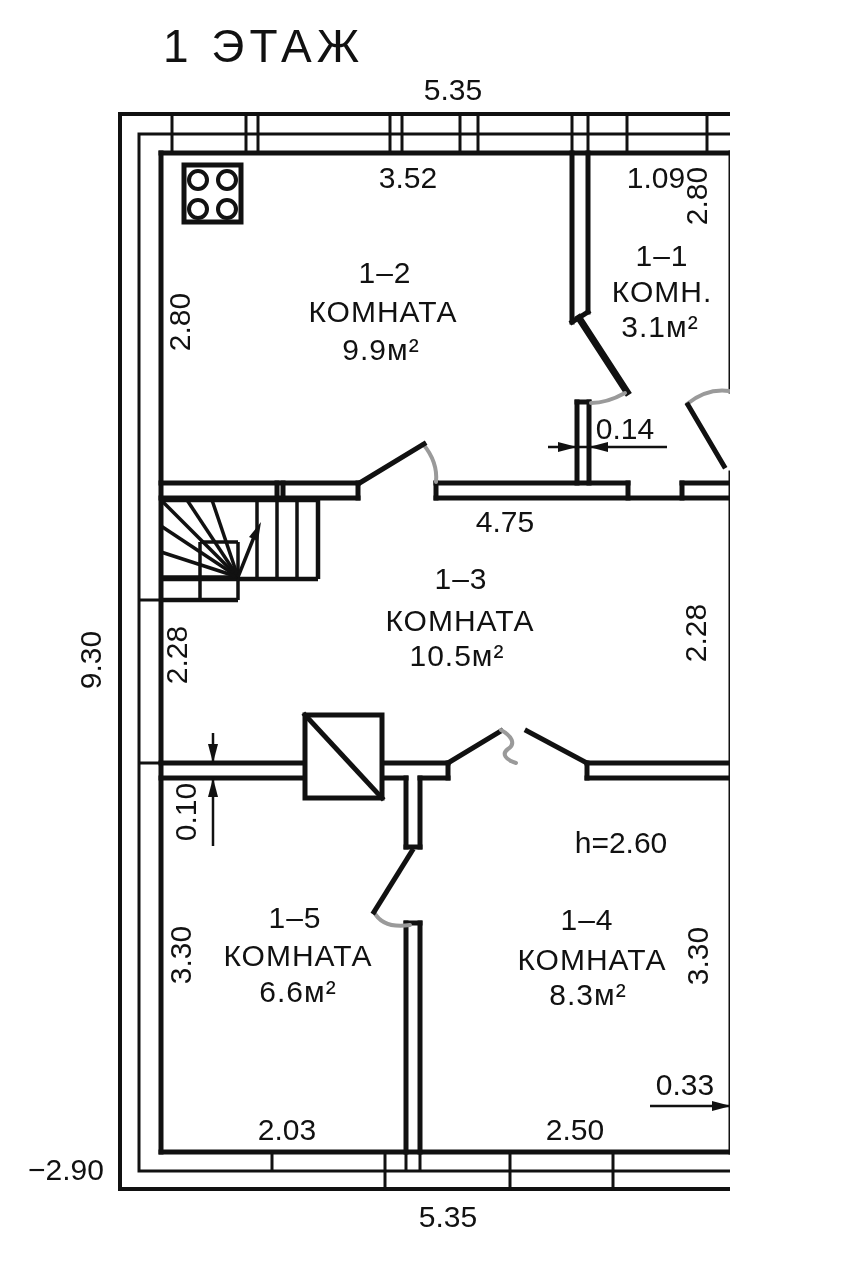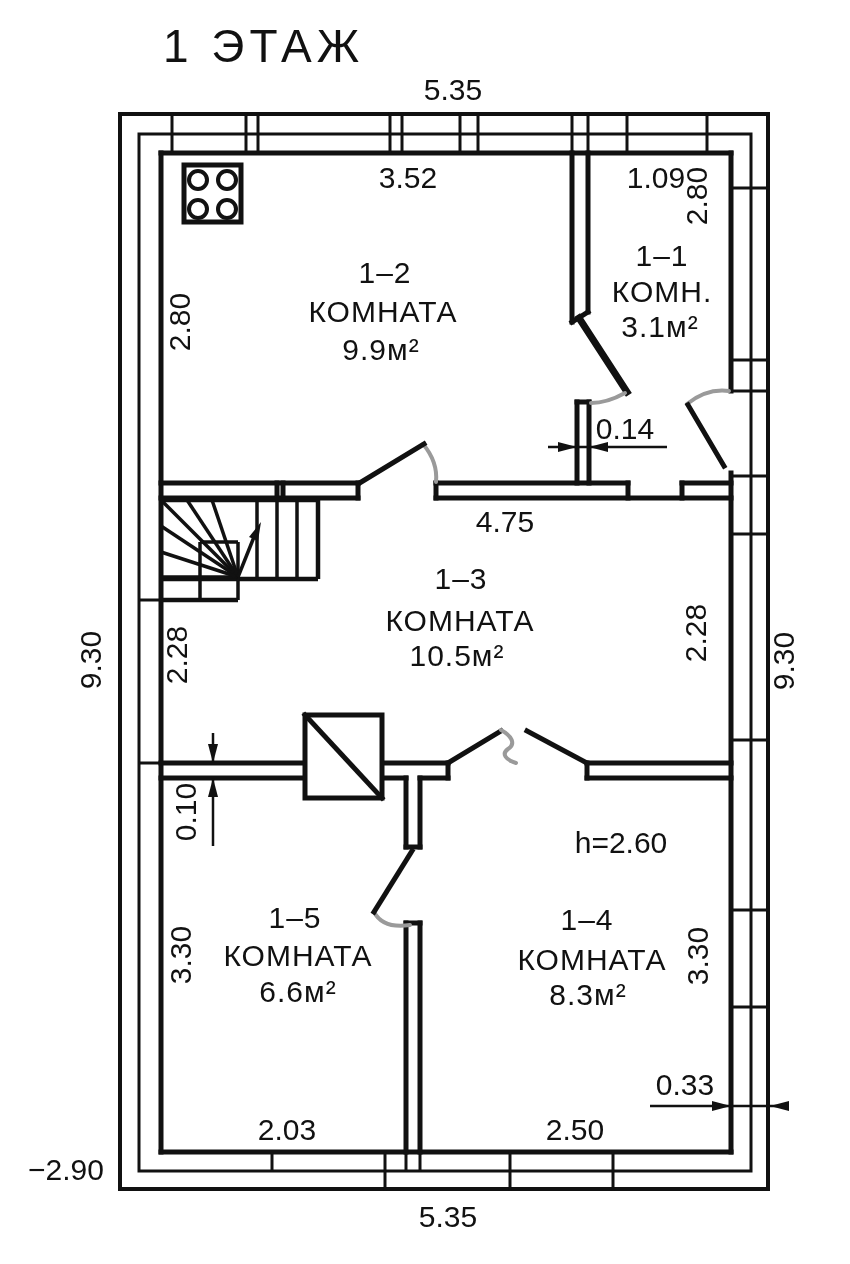--- a/index.html
+++ b/index.html
@@ -1,21 +1,21 @@
 <!DOCTYPE html>
 <html style="--line: #111111; --arc: #9a9a9a; --bg: #ffffff;"><head>
 <meta charset="utf-8">
 <style>
   :root{
     --line:#111111;
     --arc:#9a9a9a;
     --bg:#ffffff;
   }
   html,body{margin:0;padding:0;background:var(--bg);}
-  .page{width:850px;height:1264px;position:relative;background:var(--bg);overflow:hidden;text-align:center;}
+  .page{width:730px;height:1264px;position:relative;background:var(--bg);overflow:hidden;text-align:center;}
   svg{display:block;}
   text{
     font-family:"Liberation Sans","DejaVu Sans",sans-serif;
     fill:var(--line);
   }
   .t-title{font-size:46px;letter-spacing:5px;}
   .t-dim{font-size:30px;}
   .t-room{font-size:30px;letter-spacing:1px;}
   .w-out{stroke:var(--line);stroke-width:4;fill:none;}
   .w-mid{stroke:var(--line);stroke-width:3;fill:none;}

